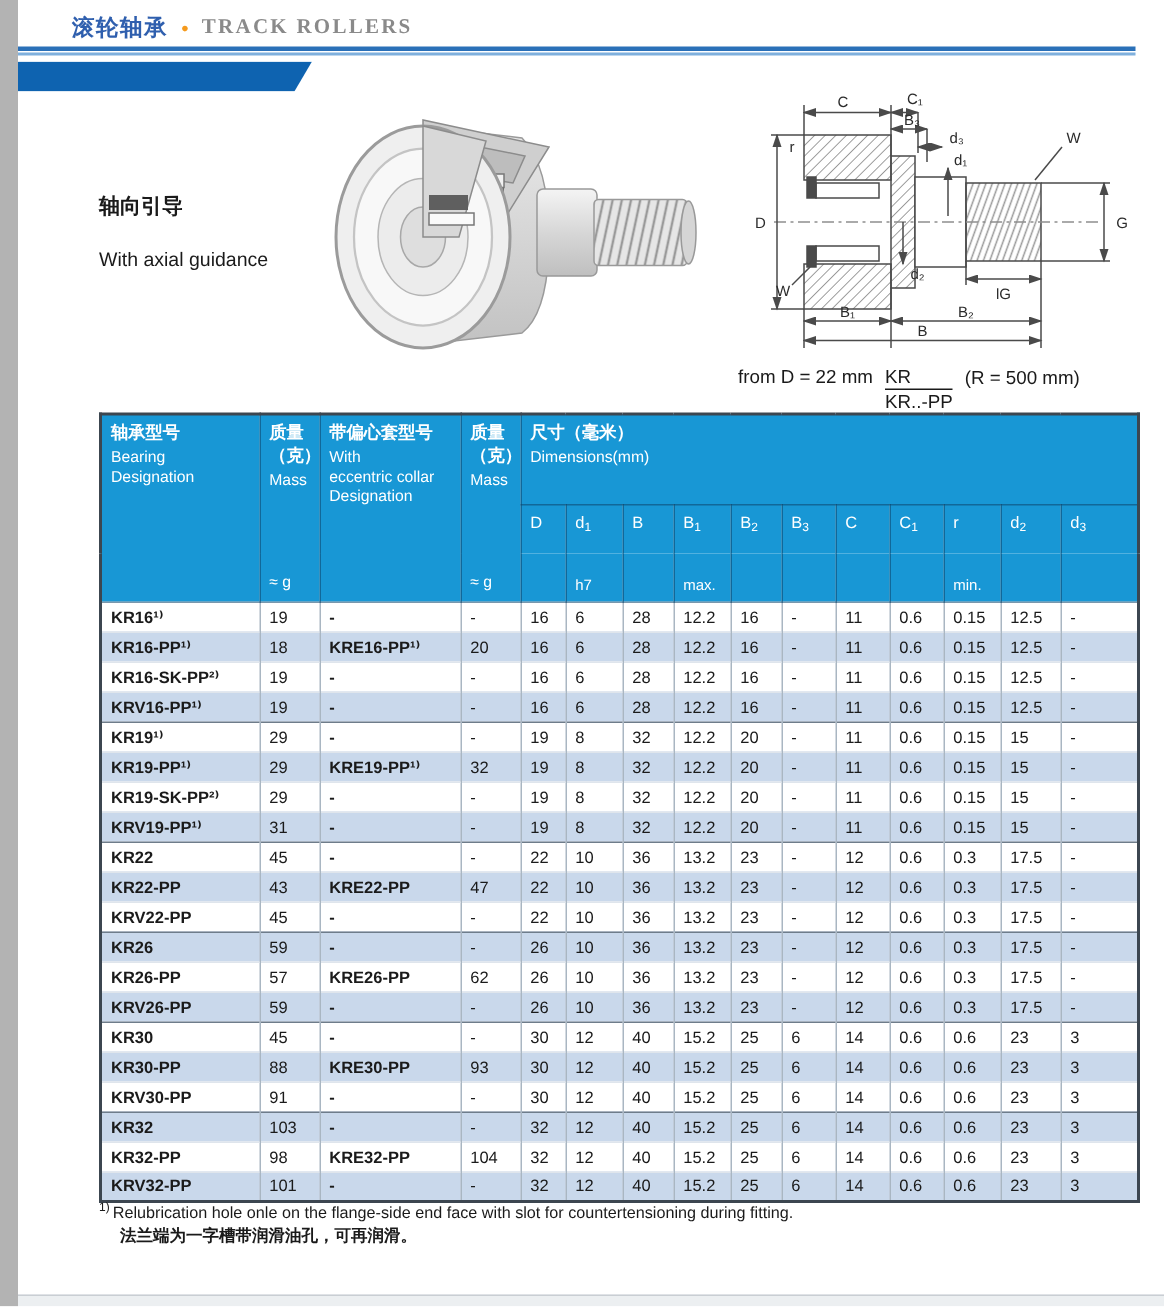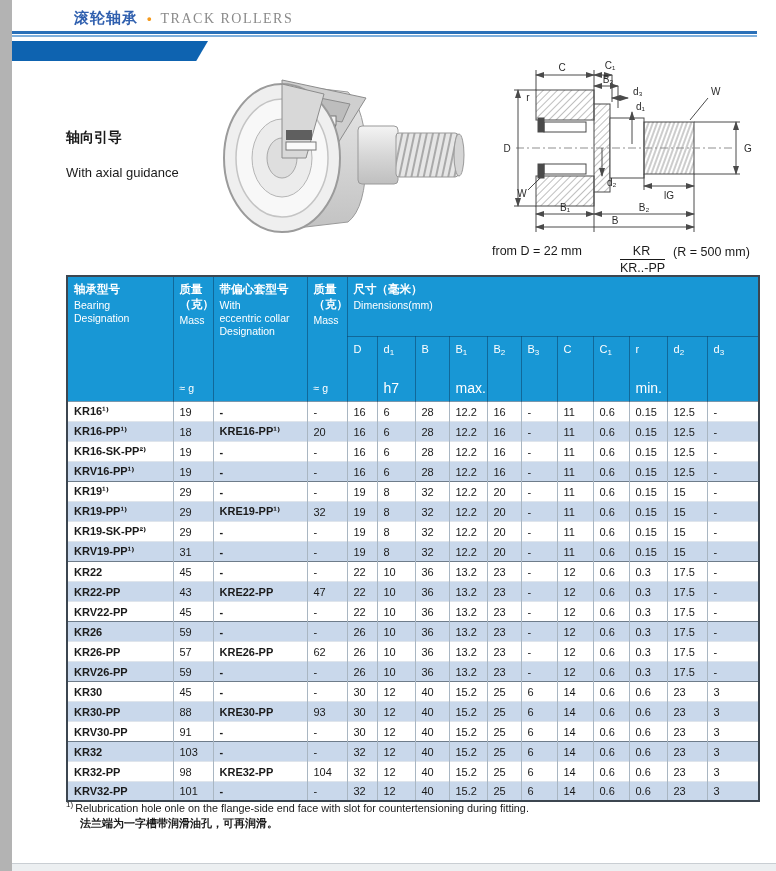--- a/index.html
+++ b/index.html
@@ -8,57 +8,57 @@
     --tab-blue:#0e63b0; --edge-gray:#b3b3b3; --text:#1a1a1a;
   }
   *{margin:0;padding:0;box-sizing:border-box;}
   html,body{background:#fff;}
   body{font-family:"Liberation Sans","DejaVu Sans",sans-serif;color:var(--text);}
   .page{position:relative;width:776px;height:871px;background:#fff;overflow:hidden;}
   .edge-strip{position:absolute;left:0;top:0;width:12px;height:871px;background:var(--edge-gray);}
   .bottom-strip{position:absolute;left:12px;top:863px;width:764px;height:8px;background:#eceff1;border-top:1px solid #c9ced3;}
 
   
-  .hdr-row{position:absolute;left:74px;top:9px;display:flex;align-items:center;gap:9px;white-space:nowrap;justify-content:flex-end;}
+  .hdr-row{position:absolute;left:48px;top:9px;display:flex;align-items:center;gap:9px;white-space:nowrap;justify-content:flex-end;}
   .hdr-zh{font-size:15px;font-weight:bold;color:var(--title-blue);letter-spacing:1px;}
   .hdr-bullet{color:var(--accent-orange);font-size:13px;font-weight:bold;}
-  .hdr-en{font-family:"Liberation Serif","DejaVu Serif",serif;font-weight:normal;font-size:14px;color:#8a8a8a;letter-spacing:1.5px;}
+  .hdr-en{font-family:"Liberation Serif","DejaVu Serif",serif;font-weight:bold;font-size:14px;color:#8a8a8a;letter-spacing:1.5px;}
   .hdr-rule{position:absolute;left:12px;top:31px;width:745px;}
   .hdr-rule .thick{height:3px;background:var(--rule-dark);}
   .hdr-rule .thin{height:2px;background:var(--rule-light);margin-top:1px;}
   .hdr-tab{position:absolute;left:12px;top:41px;width:196px;height:20px;background:var(--tab-blue);
     clip-path:polygon(0 0,100% 0,94% 100%,0 100%);}
 
   
   .caption{position:absolute;left:66px;top:129px;}
   .cap-zh{font-size:14px;font-weight:bold;}
   .cap-en{font-size:13px;margin-top:18px;}
 
   
   .product-svg{position:absolute;left:198px;top:70px;width:288px;height:182px;}
   .diagram-svg{position:absolute;left:492px;top:56px;width:282px;height:180px;}
   .size-note{position:absolute;left:492px;top:244px;font-size:12.5px;display:flex;align-items:flex-start;gap:8px;white-space:nowrap;}
-  .frac{display:inline-block;text-align:center;line-height:1.15;margin-left:30px;}
+  .frac{display:inline-block;text-align:left;line-height:1.15;}
   .frac .top{display:block;border-bottom:1px solid #1a1a1a;padding:0 2px 1px 0;}
   .frac .bot{display:block;padding-top:1px;}
   .size-note .suffix{padding-top:1px;}
 
   
   .tbl-wrap{position:absolute;left:66px;top:275px;}
   table{border-collapse:collapse;table-layout:fixed;width:692px;border:2px solid #3c4650;}
   thead th{background:var(--header-blue);color:#fff;text-align:left;vertical-align:top;
     border:1px solid rgba(12,66,104,.55);padding:5px 5px 4px 6px;font-weight:normal;}
   th.main-col{height:125px;}
   th.main-col .stack{display:flex;flex-direction:column;height:112px;}
   .h-zh{font-size:11.5px;font-weight:bold;line-height:1.3;}
   .h-en{font-size:10.5px;line-height:1.25;margin-top:2px;}
   .h-unit{font-size:10.5px;margin-top:auto;}
   th.grp{height:60px;}
   th.dim{height:33px;font-size:11px;border-bottom:none;padding-top:6px;}
-  th.note{height:32px;font-size:14px;border-top:none;vertical-align:bottom;padding-bottom:5px;}
+  th.note{height:32px;font-size:10px;border-top:none;vertical-align:bottom;padding-bottom:5px;}
   .sub{font-size:8px;vertical-align:-2px;}
   tbody td{font-size:11px;height:20px;padding:2px 4px 1px 6px;
     border-left:1px solid #a9b6c2;border-right:1px solid #a9b6c2;border-top:1px solid #dfe5ec;}
   tbody tr.alt td{background:var(--row-alt);}
   tbody tr.group-start td{border-top:1.5px solid #6e7c8a;}
   td.c-des{font-weight:bold;}
   tbody tr:first-child td{border-top:none;}
 
   
   .footnotes{position:absolute;left:66px;top:800px;width:680px;}

